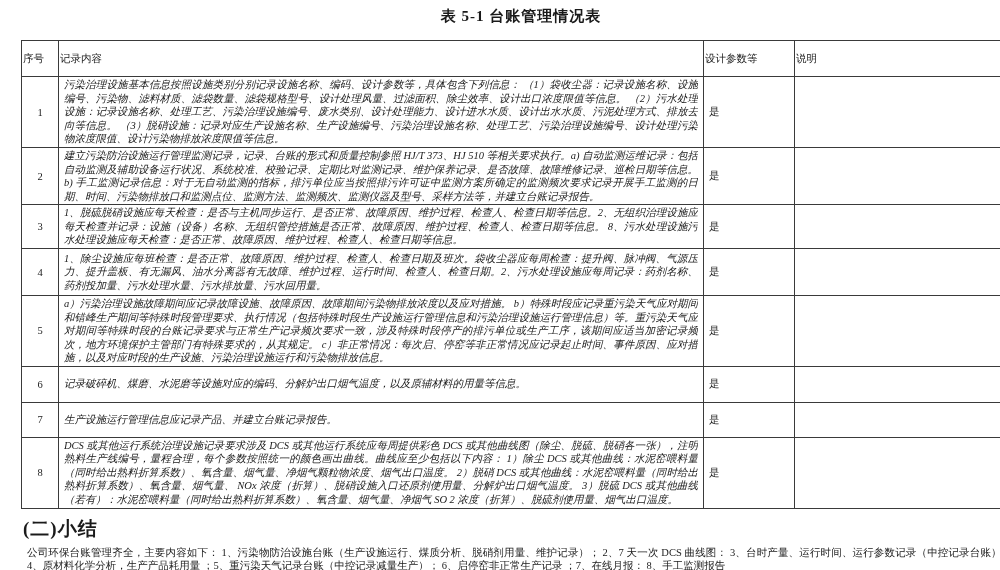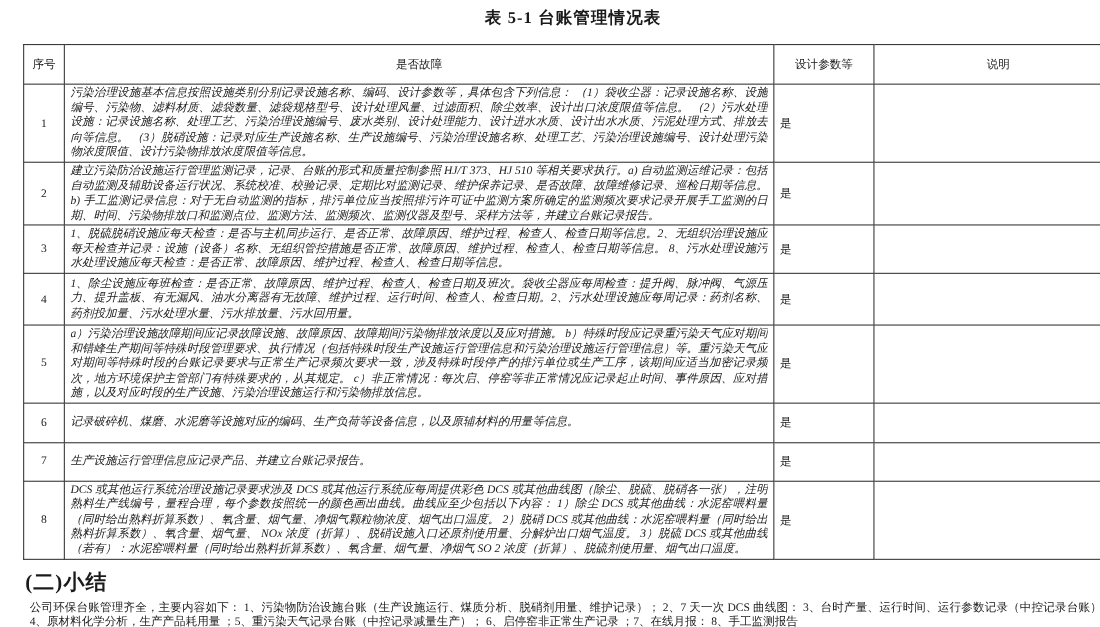--- a/index.html
+++ b/index.html
@@ -27,21 +27,21 @@
     table-layout: fixed;
   }
   .ledger th, .ledger td {
     border: 1px solid #3a3a3a;
     font-weight: normal;
     box-sizing: border-box;
   }
   .ledger th {
     font-size: 10.5px;
     height: 34px;
-    text-align: center;
+    text-align: left;
     vertical-align: middle;
   }
   td.cell-no {
     text-align: center;
     vertical-align: middle;
     font-size: 10.5px;
   }
   td.cell-content {
     vertical-align: middle;
     padding: 1px 5px;
@@ -79,21 +79,21 @@
   <table class="ledger">
     <colgroup>
       <col style="width:37px">
       <col style="width:645px">
       <col style="width:91px">
       <col style="width:226px">
     </colgroup>
     <thead>
       <tr style="height:36px">
         <th>序号</th>
-        <th>是否故障</th>
+        <th>记录内容</th>
         <th>设计参数等</th>
         <th>说明</th>
       </tr>
     </thead>
     <tbody>
       <tr style="height:71px">
         <td class="cell-no">1</td>
         <td class="cell-content">
             <div class="clamp" style="max-height:69px">污染治理设施基本信息按照设施类别分别记录设施名称、编码、设计参数等，具体包含下列信息： （1）袋收尘器：记录设施名称、设施编号、污染物、滤料材质、滤袋数量、滤袋规格型号、设计处理风量、过滤面积、除尘效率、设计出口浓度限值等信息。 （2）污水处理设施：记录设施名称、处理工艺、污染治理设施编号、废水类别、设计处理能力、设计进水水质、设计出水水质、污泥处理方式、排放去向等信息。 （3）脱硝设施：记录对应生产设施名称、生产设施编号、污染治理设施名称、处理工艺、污染治理设施编号、设计处理污染物浓度限值、设计污染物排放浓度限值等信息。</div>
           </td>
@@ -128,21 +128,21 @@
         <td class="cell-no">5</td>
         <td class="cell-content">
             <div class="clamp" style="max-height:68px">a）污染治理设施故障期间应记录故障设施、故障原因、故障期间污染物排放浓度以及应对措施。 b）特殊时段应记录重污染天气应对期间和错峰生产期间等特殊时段管理要求、执行情况（包括特殊时段生产设施运行管理信息和污染治理设施运行管理信息）等。重污染天气应对期间等特殊时段的台账记录要求与正常生产记录频次要求一致，涉及特殊时段停产的排污单位或生产工序，该期间应适当加密记录频次，地方环境保护主管部门有特殊要求的，从其规定。 c）非正常情况：每次启、停窑等非正常情况应记录起止时间、事件原因、应对措施，以及对应时段的生产设施、污染治理设施运行和污染物排放信息。</div>
           </td>
         <td class="cell-complete">是</td>
         <td class="cell-note"></td>
       </tr>
       <tr style="height:36px">
         <td class="cell-no">6</td>
         <td class="cell-content">
-            <div class="clamp" style="max-height:32px">记录破碎机、煤磨、水泥磨等设施对应的编码、生产负荷等设备信息，以及原辅材料的用量等信息。</div>
+            <div class="clamp" style="max-height:32px">记录破碎机、煤磨、水泥磨等设施对应的编码、分解炉出口烟气温度，以及原辅材料的用量等信息。</div>
           </td>
         <td class="cell-complete">是</td>
         <td class="cell-note"></td>
       </tr>
       <tr style="height:35px">
         <td class="cell-no">7</td>
         <td class="cell-content">
             <div class="clamp" style="max-height:32px">生产设施运行管理信息应记录产品、并建立台账记录报告。</div>
           </td>
         <td class="cell-complete">是</td>

